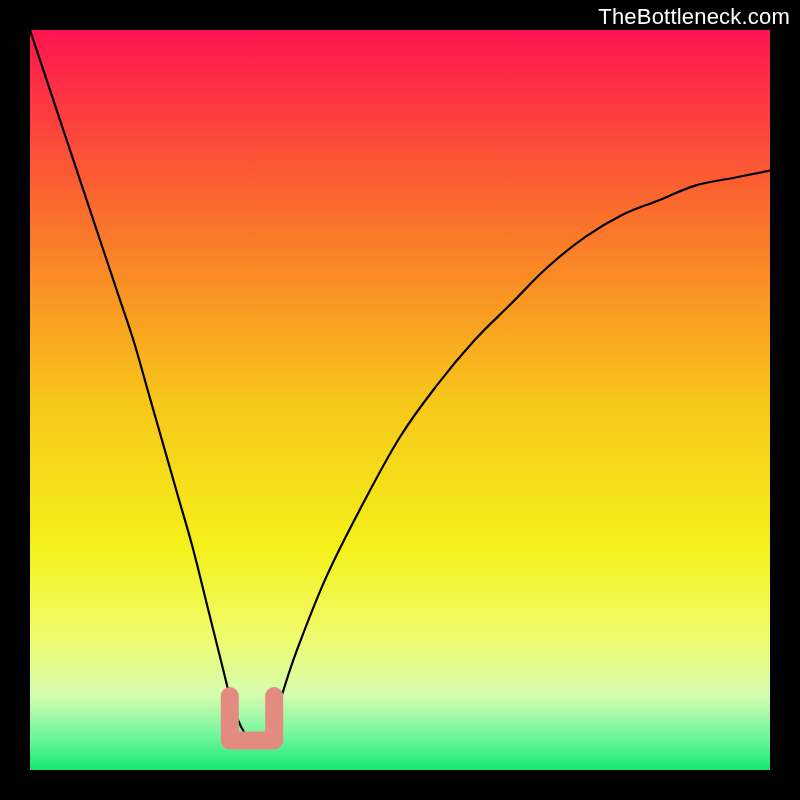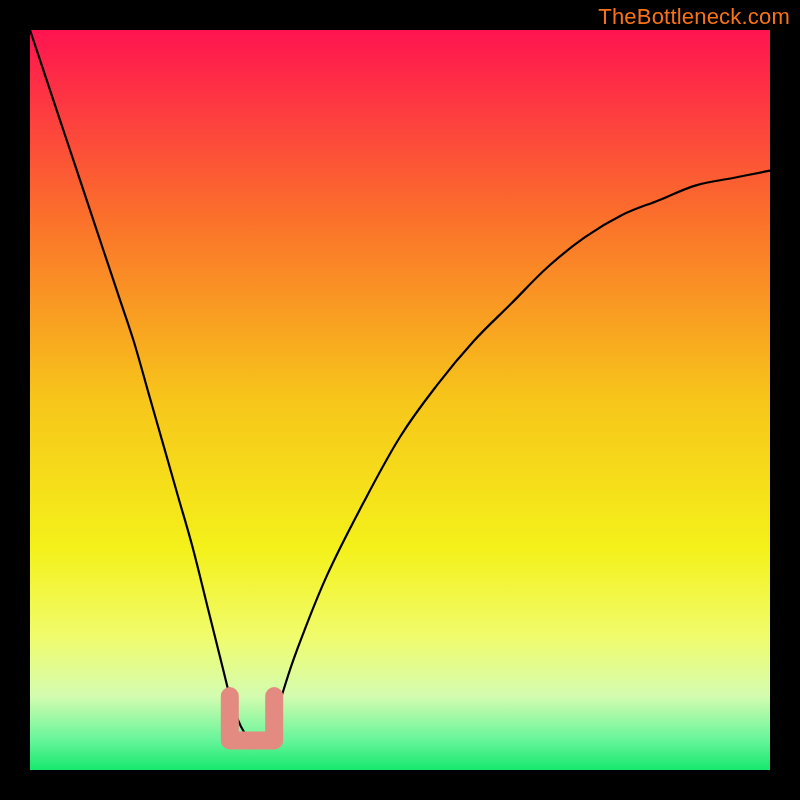--- a/index.html
+++ b/index.html
@@ -25,21 +25,21 @@
     width: 740px;
     height: 740px;
     overflow: hidden;
   }
   .watermark {
     position: absolute;
     top: 4px;
     right: 10px;
     font-family: Arial, Helvetica, sans-serif;
     font-size: 22px;
-    color: #f97316;
+    color: #ffffff;
     letter-spacing: 0.2px;
   }
 </style>
 </head>
 <body>
 
 <div class="frame">
   <div class="watermark">TheBottleneck.com</div>
   <div class="plot">
     <svg id="chart-svg" width="740" height="740" viewBox="0 0 740 740" preserveAspectRatio="none">

